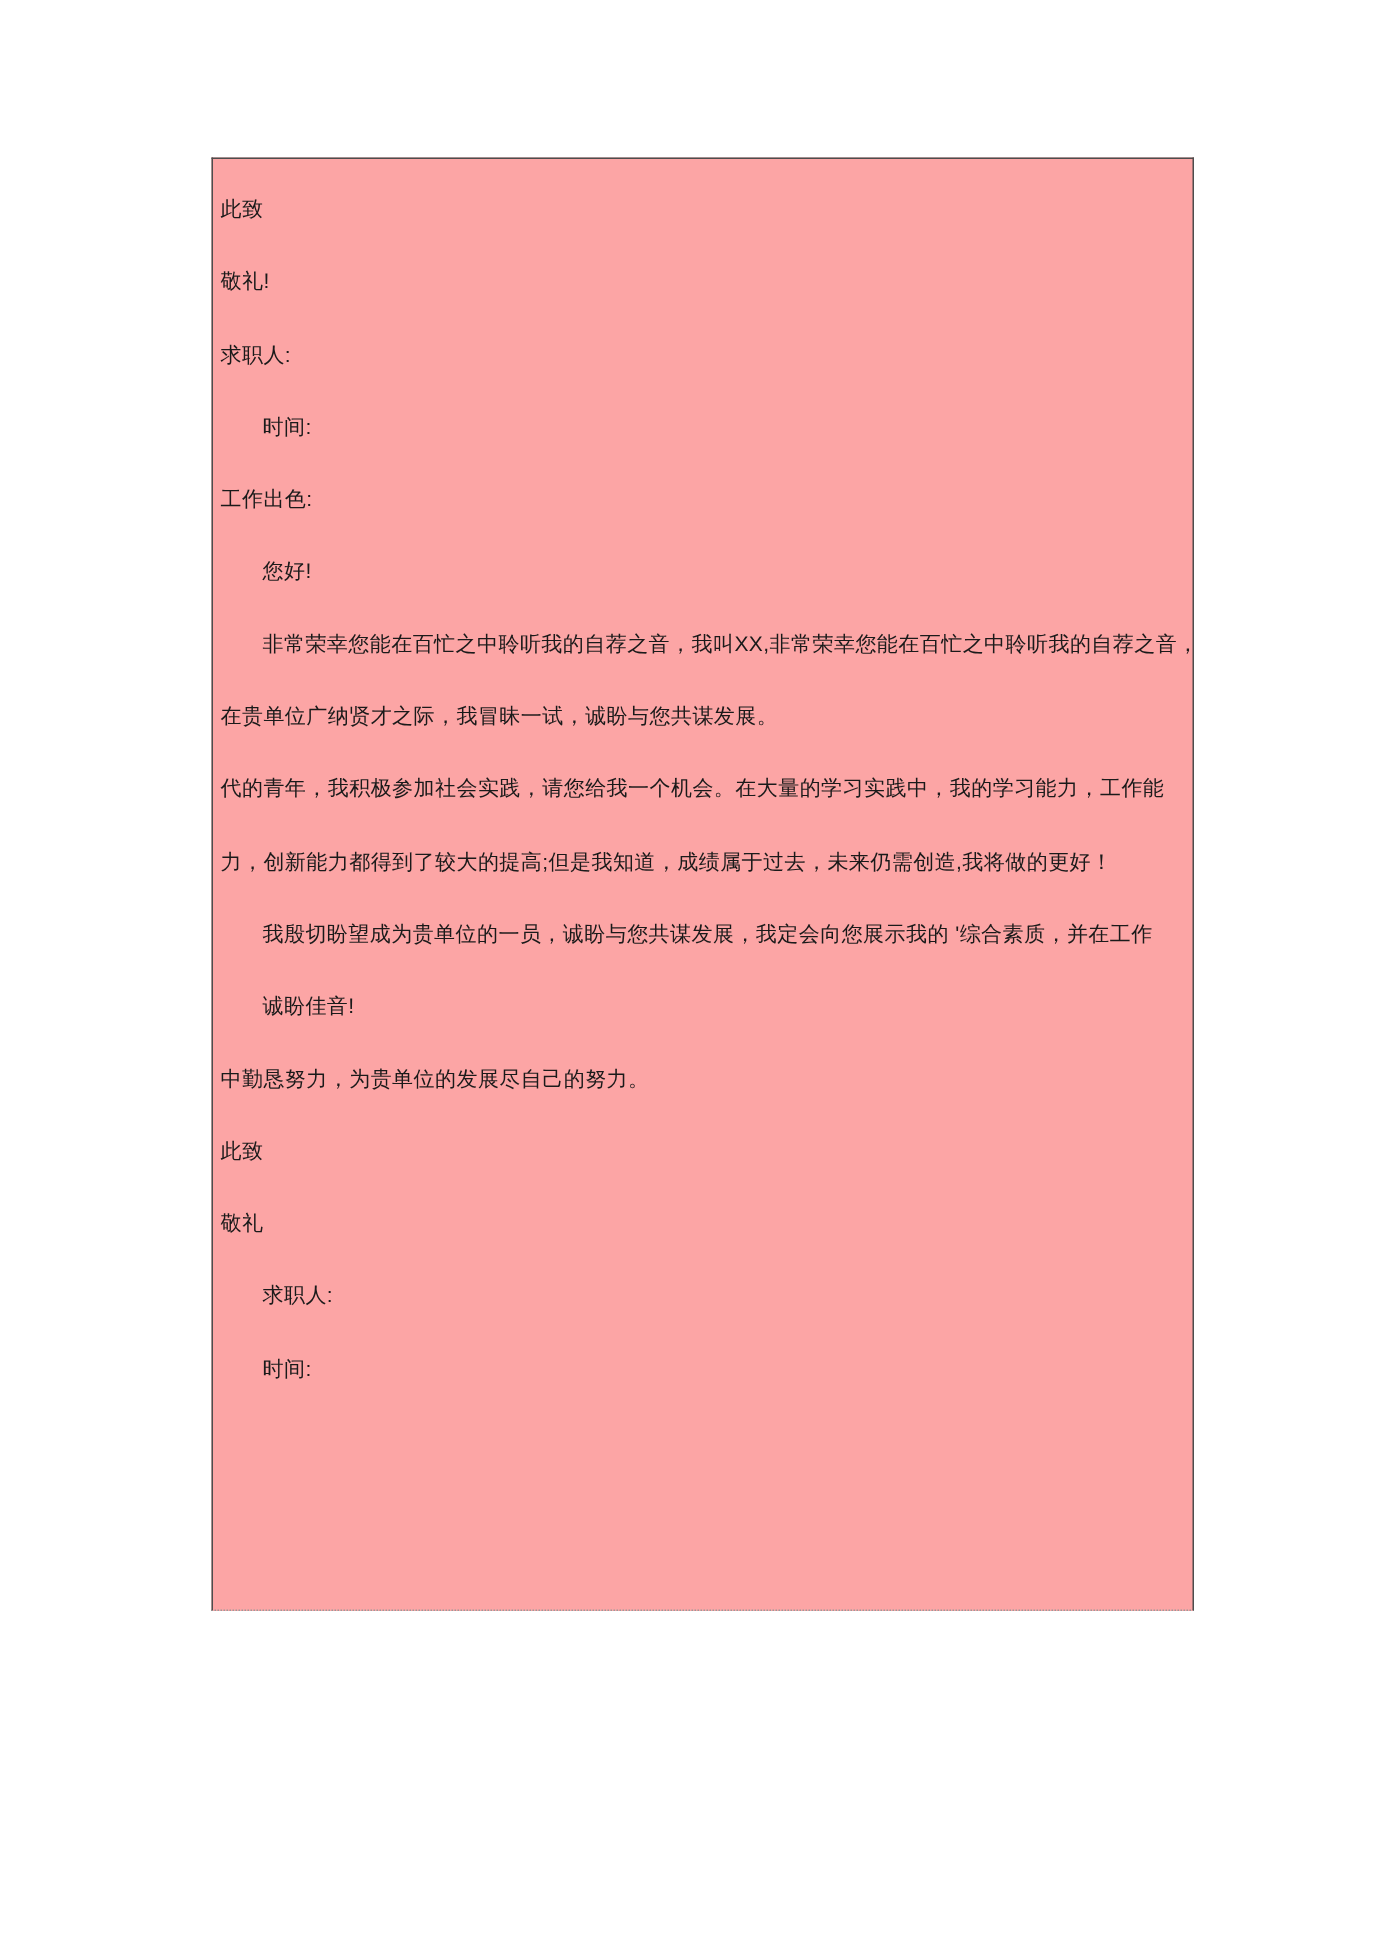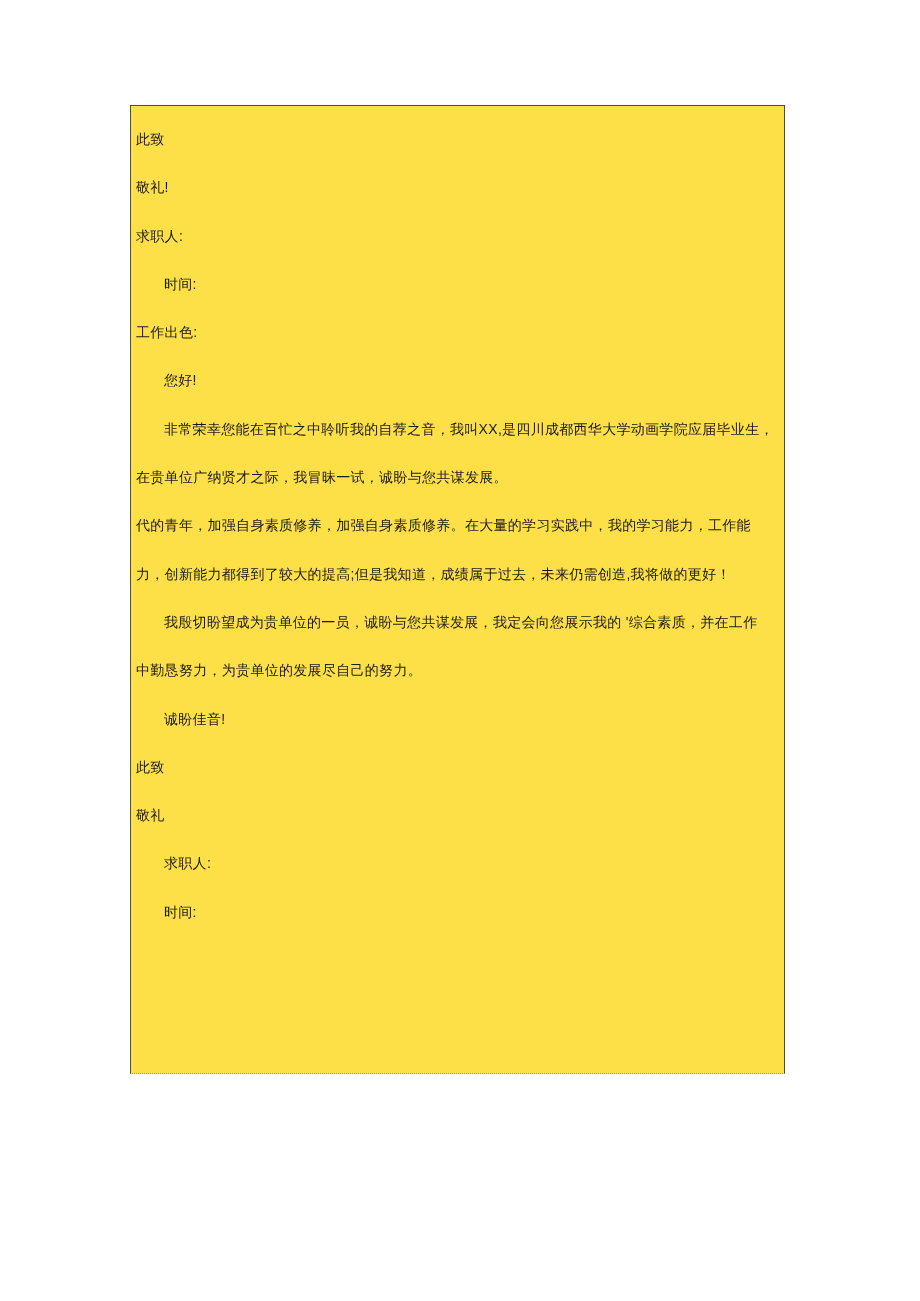--- a/index.html
+++ b/index.html
@@ -15,32 +15,32 @@
   }
   .page {
     position: absolute;
     left: 0; top: 0;
     width: 920px;
     height: 1301px;
     background: #ffffff;
   }
   .letter-box {
     position: absolute;
-    left: 130px;
+    left: 141px;
     top: 105px;
     width: 655px;
     height: 969px;
     box-sizing: border-box;
     border-top: 1px solid var(--border-color, #4d4d4d);
     border-left: 1px solid var(--border-color, #4d4d4d);
     border-right: 1px solid var(--border-color, #4d4d4d);
     border-bottom: 1px dotted var(--border-bottom-color, #9a9a9a);
     padding: 9px 4px 0 5px;
     overflow: visible;
-    background: #fde047;
+    background: #fca5a5;
   }
   .line {
     height: 48.3px;
     line-height: 48.3px;
     font-size: 14px;
     color: var(--text-color, #1a1a1a);
     white-space: nowrap;
     letter-spacing: 0.3px;
   }
   .line.indent {
@@ -51,25 +51,25 @@
 <body>
 
 <div class="page" style="background: rgb(255, 255, 255);">
   <div class="letter-box" style="--border-color: #4d4d4d; --border-bottom-color: #9a9a9a; --text-color: #1a1a1a;">
       <div class="line">此致</div>
       <div class="line">敬礼!</div>
       <div class="line">求职人:</div>
       <div class="line indent">时间:</div>
       <div class="line">工作出色:</div>
       <div class="line indent">您好!</div>
-      <div class="line indent">非常荣幸您能在百忙之中聆听我的自荐之音，我叫XX,是四川成都西华大学动画学院应届毕业生，</div>
+      <div class="line indent">非常荣幸您能在百忙之中聆听我的自荐之音，我叫XX,非常荣幸您能在百忙之中聆听我的自荐之音，</div>
       <div class="line">在贵单位广纳贤才之际，我冒昧一试，诚盼与您共谋发展。</div>
-      <div class="line">代的青年，加强自身素质修养，加强自身素质修养。在大量的学习实践中，我的学习能力，工作能</div>
+      <div class="line">代的青年，我积极参加社会实践，请您给我一个机会。在大量的学习实践中，我的学习能力，工作能</div>
       <div class="line">力，创新能力都得到了较大的提高;但是我知道，成绩属于过去，未来仍需创造,我将做的更好！</div>
       <div class="line indent">我殷切盼望成为贵单位的一员，诚盼与您共谋发展，我定会向您展示我的 '综合素质，并在工作</div>
+      <div class="line indent">诚盼佳音!</div>
       <div class="line">中勤恳努力，为贵单位的发展尽自己的努力。</div>
-      <div class="line indent">诚盼佳音!</div>
       <div class="line">此致</div>
       <div class="line">敬礼</div>
       <div class="line indent">求职人:</div>
       <div class="line indent">时间:</div>
     </div>
 </div>
 
 </body></html>

